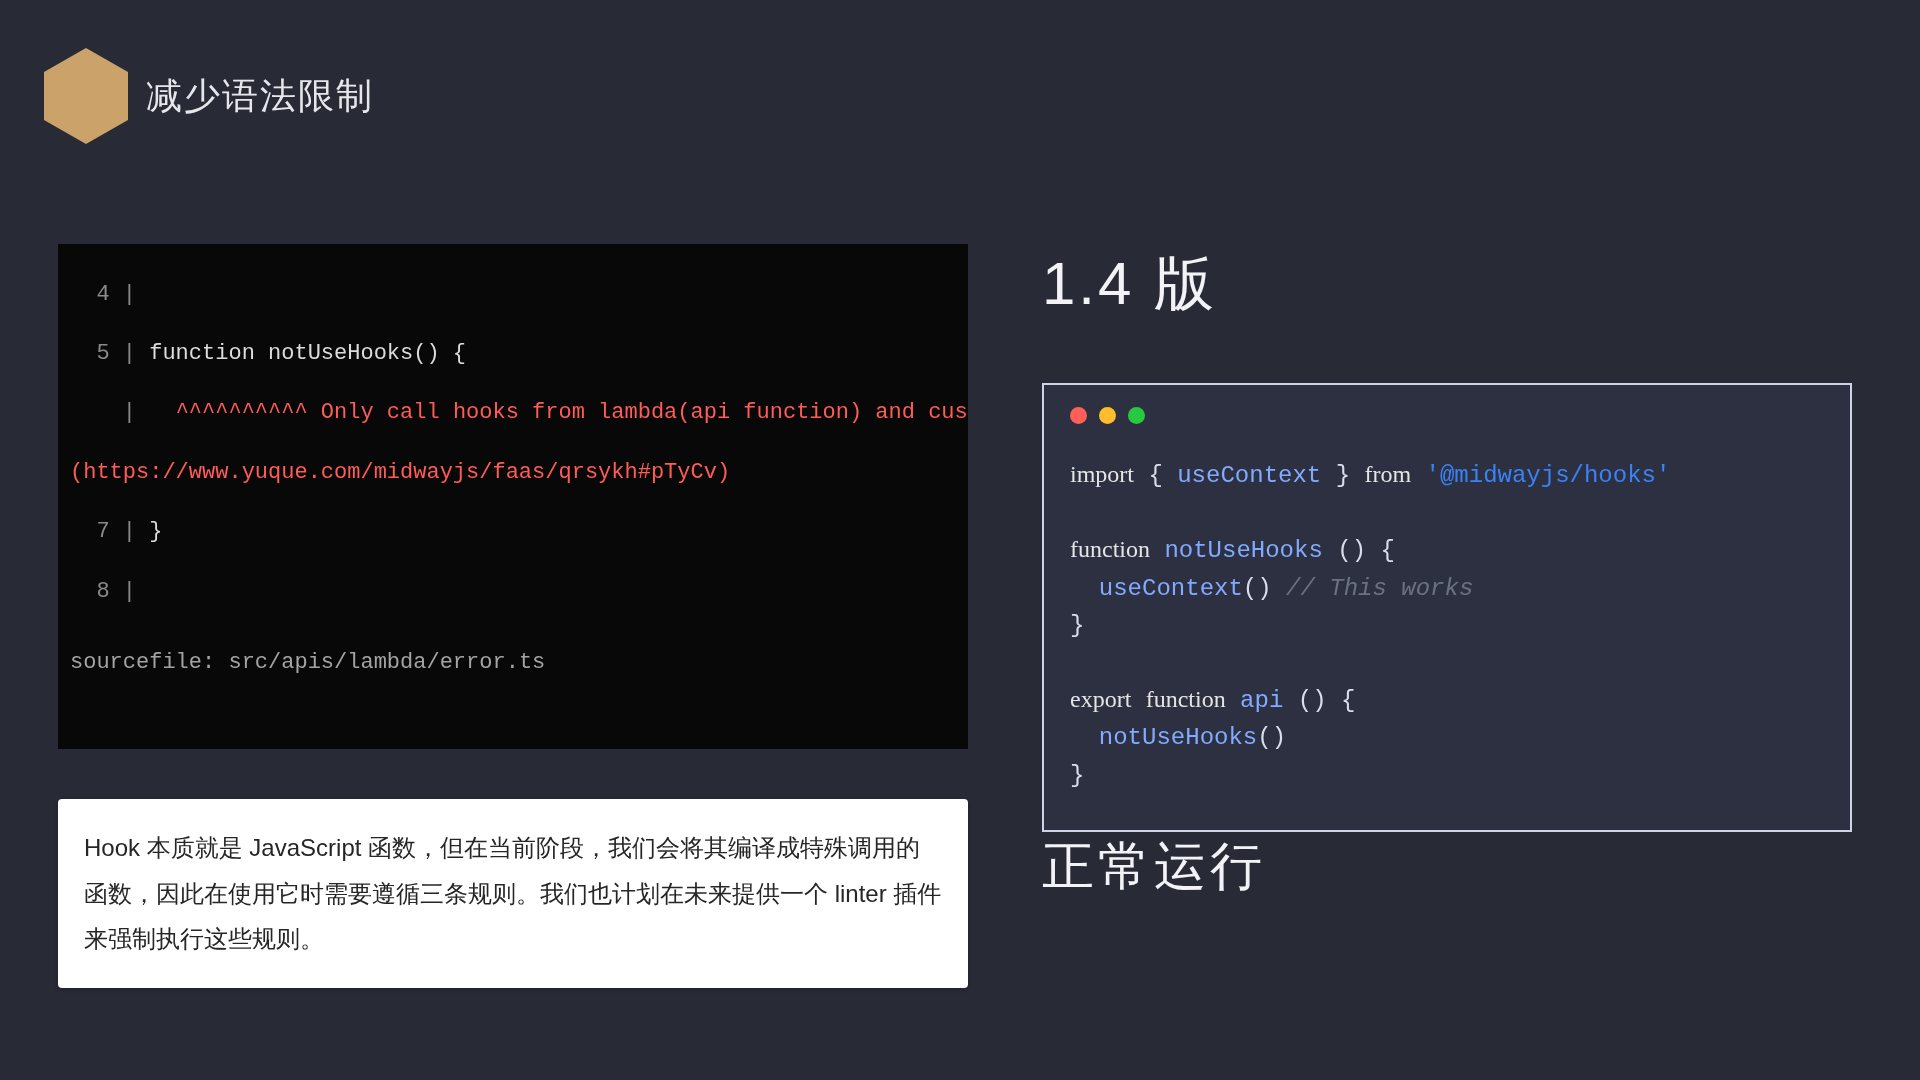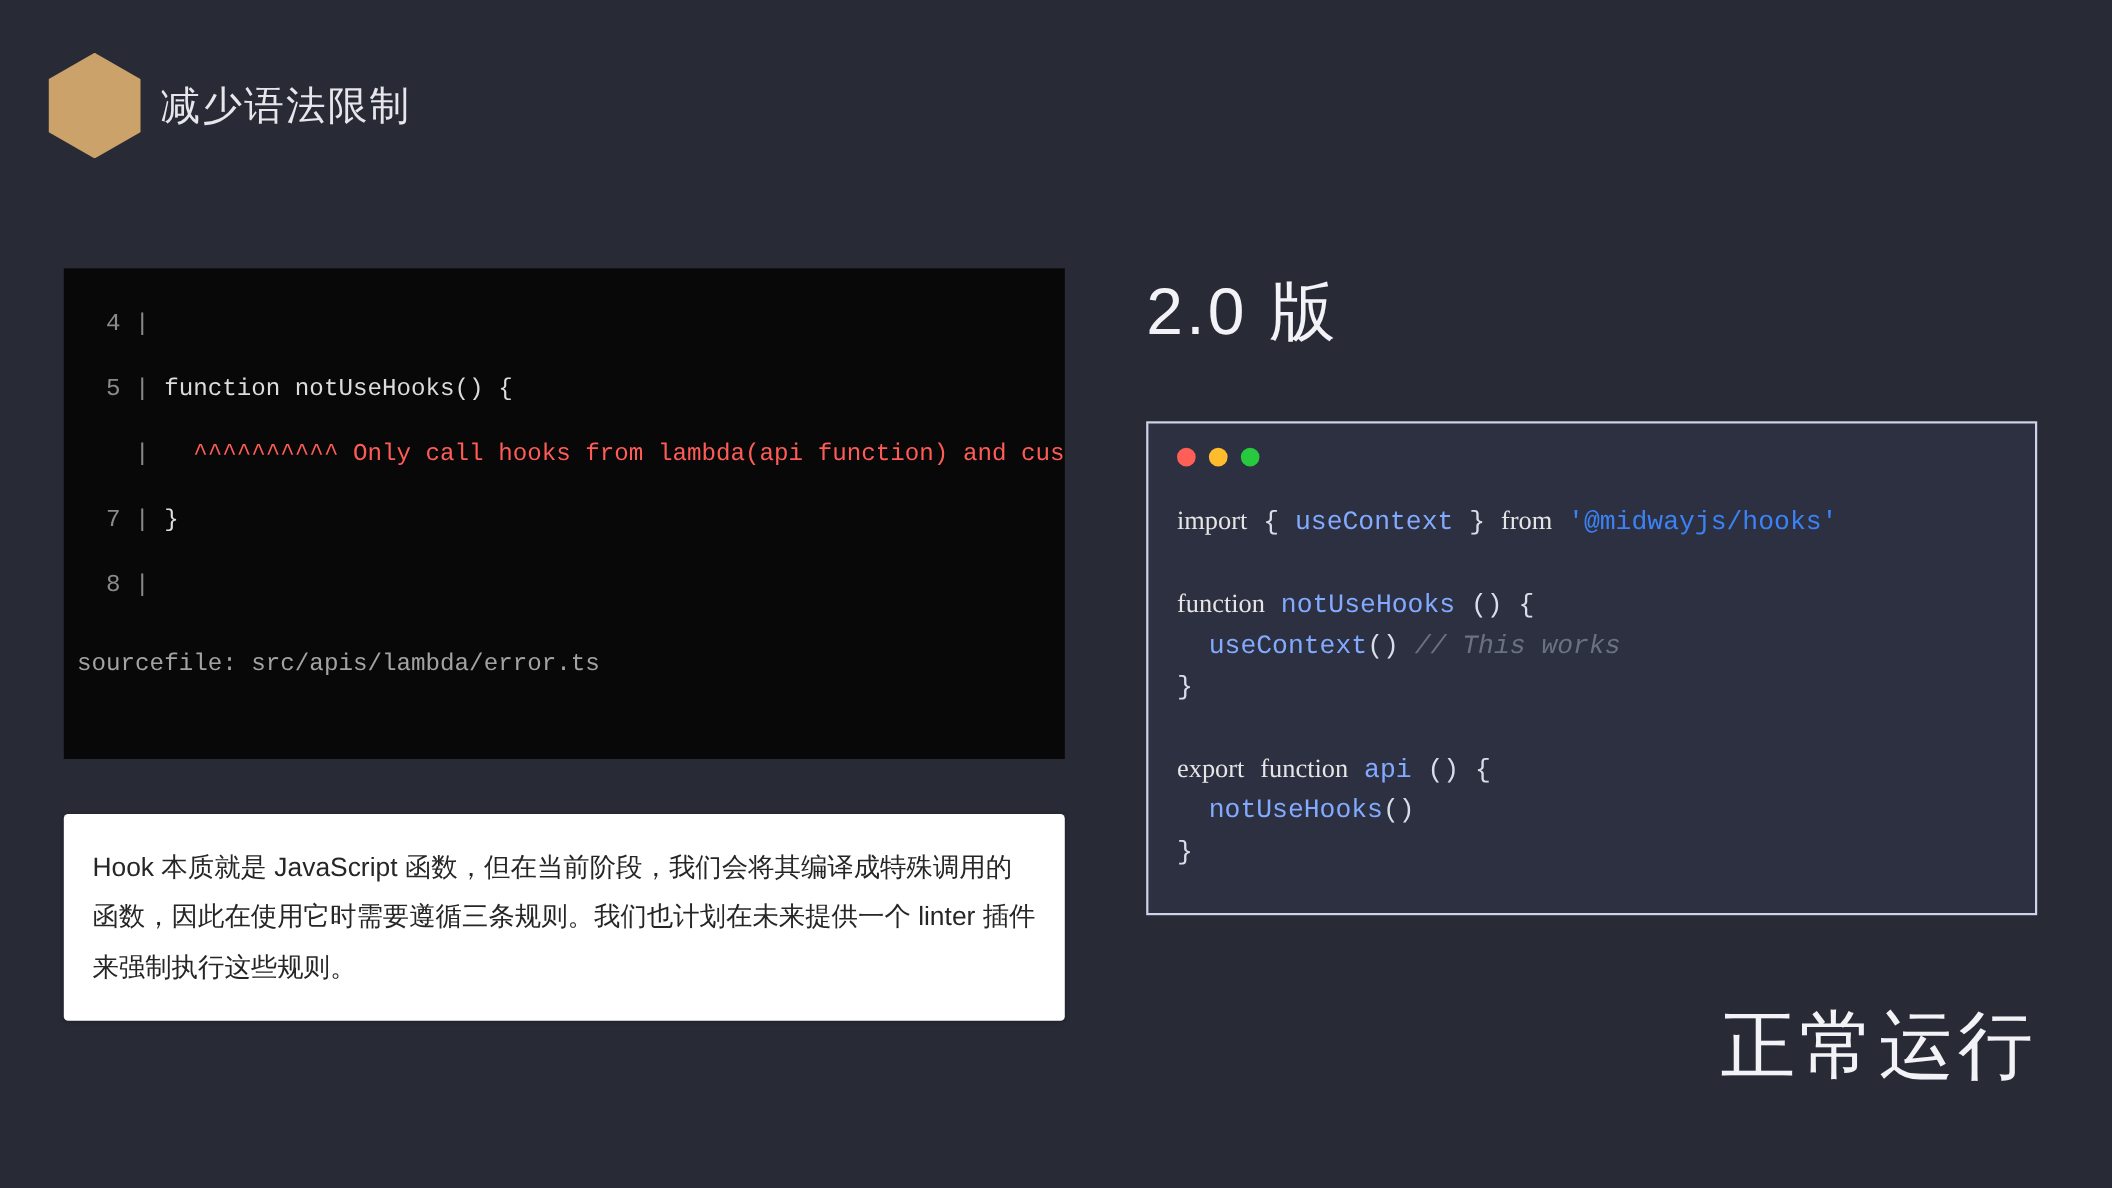--- a/index.html
+++ b/index.html
@@ -109,54 +109,53 @@
     white-space: pre;
   }
   .code-body .kw   { color: #e5e5e5; font-family: Liberation Serif, serif; }
   .code-body .fn   { color: #82aaff; }
   .code-body .call { color: #82aaff; }
   .code-body .str  { color: #3b82f6; }
   .code-body .punc { color: #d8dee9; }
   .code-body .cmt  { color: #6a7280; font-style: italic; margin-top: 13px; }
 
   .right-caption {
-    margin-top: 74px;
-    font-size: 68px;
+    font-size: 52px;
     letter-spacing: 4px;
     color: #f2f2f7;
-    text-align: right;
   }
 </style>
 </head>
 <body>
 
 <div class="header">
   <div class="hex"></div>
   <div class="header-title">减少语法限制</div>
 </div>
 
 <div class="col-left">
 
   <div class="term">
 <div class="row"><span class="gut">  </span><span class="gut">4</span><span class="gut"> |</span><span></span></div>
 <div class="row"><span class="gut">  </span><span class="gut">5</span><span class="gut"> | </span><span>function notUseHooks() {</span></div>
 <div class="row"><span class="gut">  </span><span class="gut"> </span><span class="gut"> |   </span><span class="err">^^^^^^^^^^</span><span class="err"> Only call hooks from lambda(api function) and custom hooks</span></div>
+<div class="row"><span class="err">(https://www.yuque.com/midwayjs/faas/qrsykh#pTyCv)</span></div>
 <div class="row"><span class="gut">  </span><span class="gut">7</span><span class="gut"> | </span><span>}</span></div>
 <div class="row"><span class="gut">  </span><span class="gut">8</span><span class="gut"> |</span><span></span></div>
 <div class="src"><span>sourcefile: </span><span>src/apis/lambda/error.ts</span></div>
   </div>
 
   <div class="doc-card">
     <div>Hook 本质就是 JavaScript 函数，但在当前阶段，我们会将其编译成特殊调用的函数，因此在使用它时需要遵循三条规则。我们也计划在未来提供一个 linter 插件来强制执行这些规则。</div>
 
   </div>
 </div>
 
 <div class="col-right">
-  <div class="col-heading">2.0 版</div>
+  <div class="col-heading">1.4 版</div>
 
   <div class="code-panel">
     <div class="chrome">
       <span class="dot red"></span>
       <span class="dot yellow"></span>
       <span class="dot green"></span>
     </div>
 <div class="code-body"><span class="kw">import</span><span class="punc"> { </span><span class="fn">useContext</span><span class="punc"> } </span><span class="kw">from</span> <span class="str">'@midwayjs/hooks'</span>
 
 <span class="kw">function</span> <span class="fn">notUseHooks</span><span class="punc"> () {</span>

